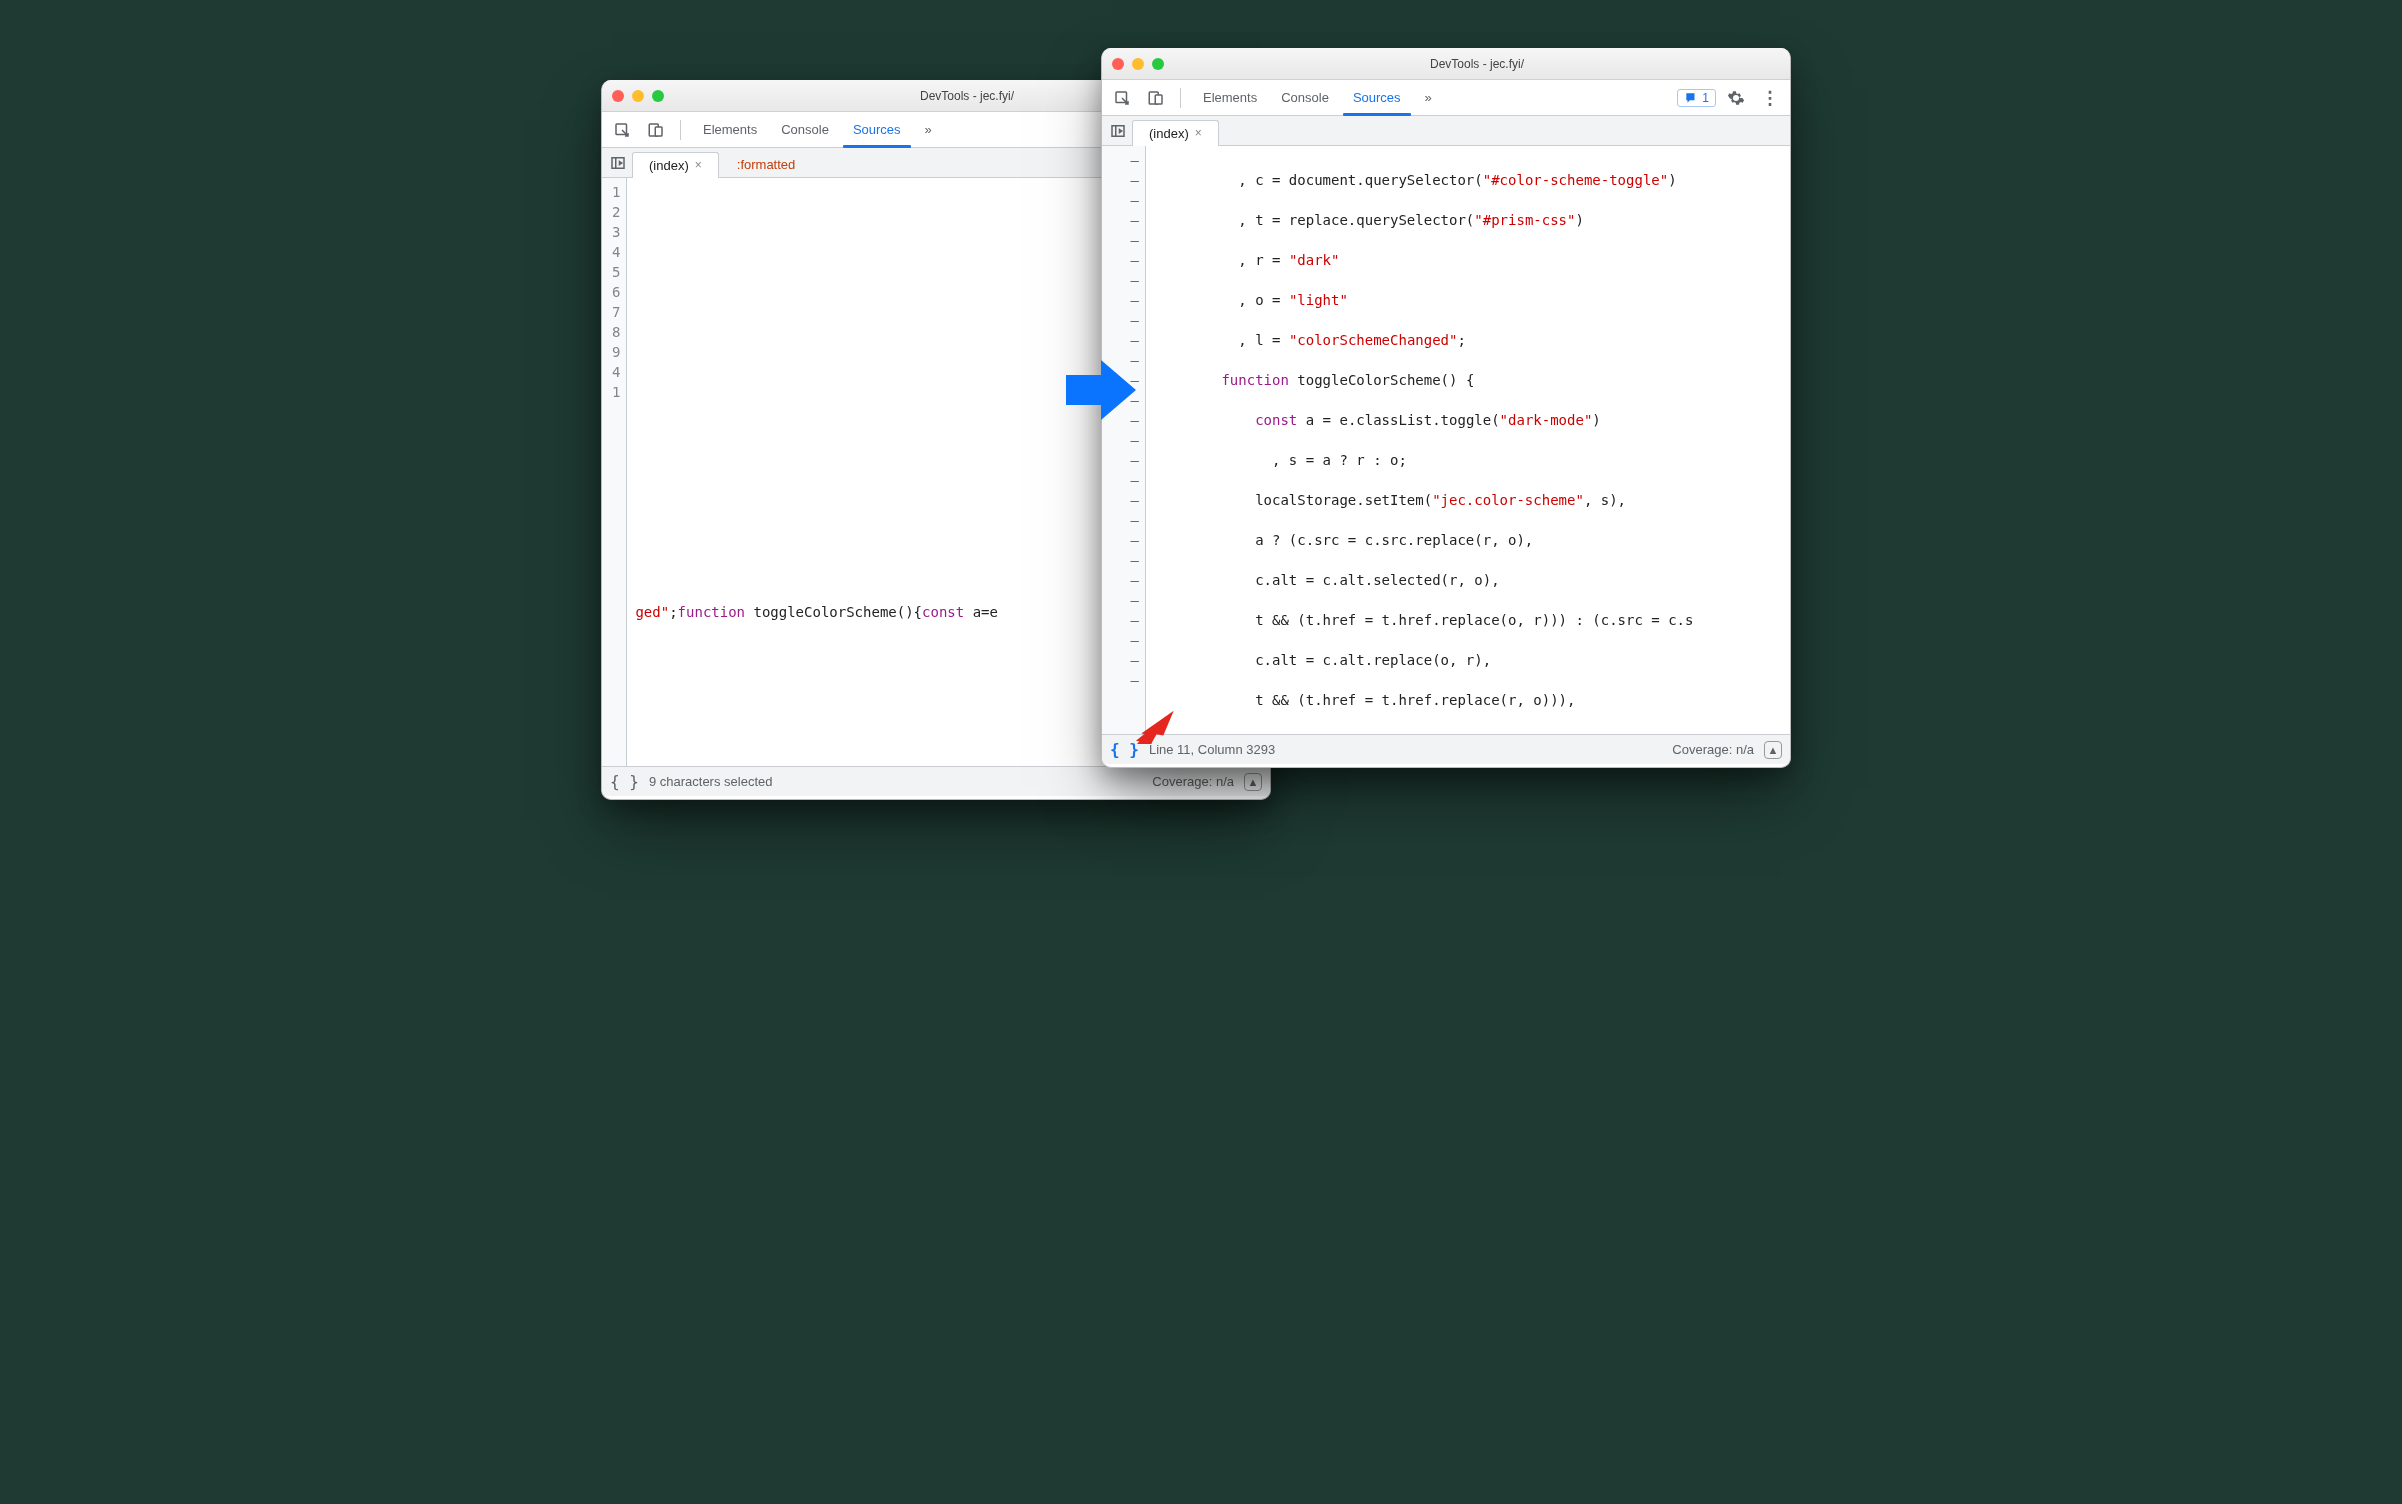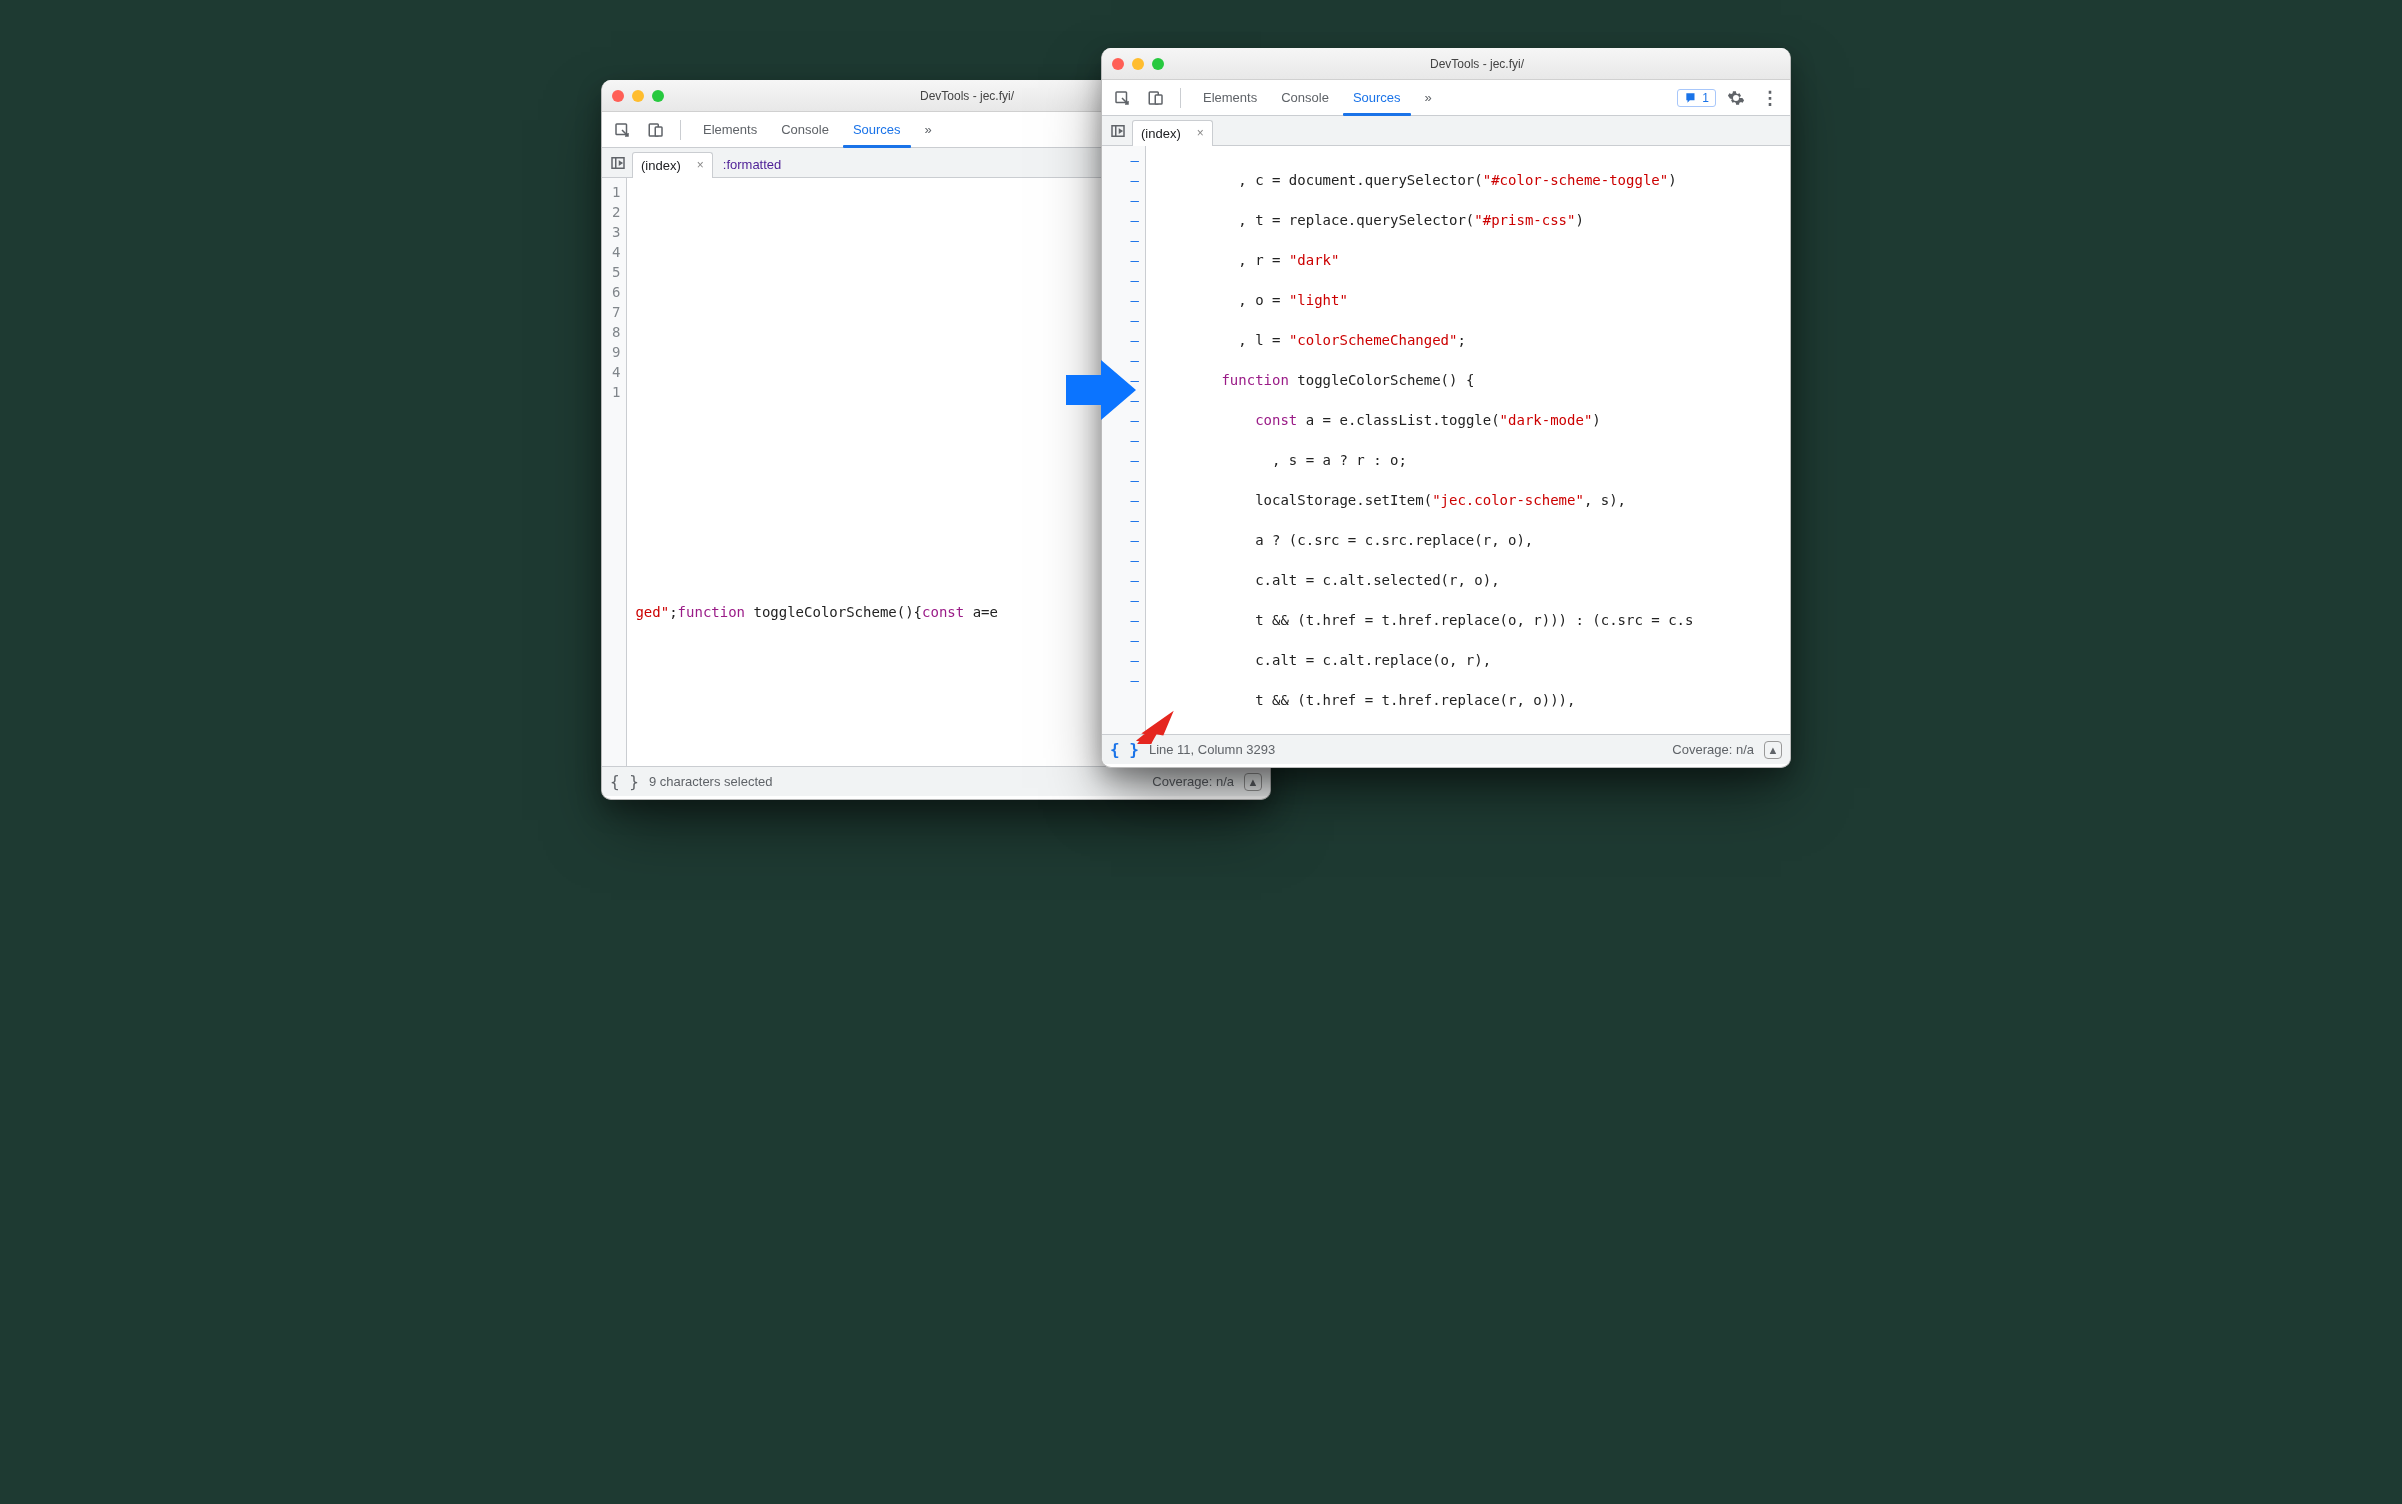--- a/index.html
+++ b/index.html
@@ -26,23 +26,23 @@
 .sep{width:1px;height:20px;background:var(--border);margin:0 4px}
 .tabs{display:flex;align-items:stretch;height:100%}
 .tab{padding:0 12px;display:flex;align-items:center;color:#5f6368;font-size:13px;height:100%;position:relative}
 .tab.sel{color:var(--accent)}
 .tab.sel::after{content:"";position:absolute;left:2px;right:2px;bottom:-1px;height:3px;background:var(--accent);border-radius:1px}
 .sp{flex:1}
 .badge{display:flex;align-items:center;gap:4px;border:1px solid #a8c7fa;color:var(--accent);
   padding:1px 6px;border-radius:3px;font-size:12px}
 .filebar{height:30px;background:var(--tab-bg);border-bottom:1px solid var(--border);
   display:flex;align-items:center;padding:0 4px;gap:2px;font-size:13px}
-.ftab{padding:2px 8px;display:flex;align-items:center;gap:16px;background:#fff;border:1px solid var(--border);
+.ftab{padding:2px 16px;display:flex;align-items:center;gap:6px;background:#fff;border:1px solid var(--border);
   border-bottom:none;border-radius:3px 3px 0 0;height:26px;margin-top:4px}
-.ftab.ghost{background:transparent;border:none;color:#4c1d95}
+.ftab.ghost{background:transparent;border:none;color:#c2410c}
 .x{color:#888;font-size:12px}
 .editor{position:relative;display:flex;font-family:Menlo,Consolas,monospace;font-size:14px;
   line-height:20px;background:#fff;overflow:hidden}
 .gut{background:var(--gutter);border-right:1px solid var(--border);text-align:right;
   color:#80868b;padding:4px 6px 4px 10px;user-select:none}
 .gut-dash{color:#1a73e8;letter-spacing:0}
 .code{padding:4px 0 4px 8px;white-space:pre;color:#222;overflow:hidden}
 .kw{color:var(--kw)}.st{color:var(--str)}.fnm{color:#222}
 .status{height:30px;background:var(--tab-bg);border-top:1px solid var(--border);
   display:flex;align-items:center;padding:0 8px;gap:10px;font-size:13px;color:#5f6368}

